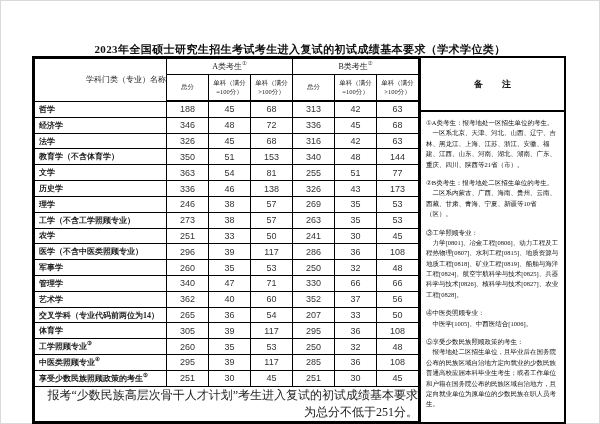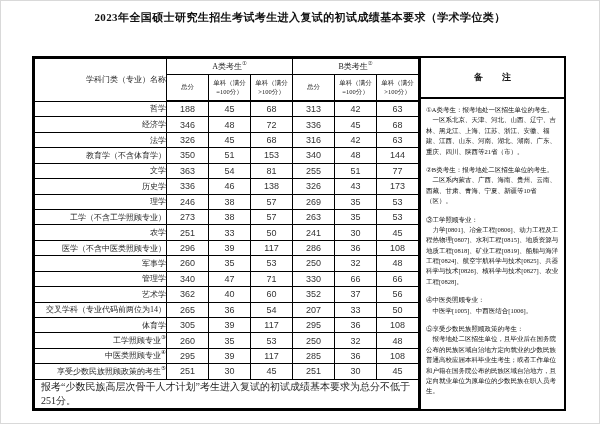--- a/index.html
+++ b/index.html
@@ -2,44 +2,44 @@
 <html><head>
 <meta charset="utf-8">
 <style>
   html, body { margin:0; padding:0; }
   body {
     width:600px; height:424px; position:relative; overflow:hidden;
     background:#ffffff; font-family:"Liberation Serif", serif; color:#1a1a1a;
   }
   .page-border { position:absolute; inset:0; border:1px solid #d9d9d9; pointer-events:none; }
   .doc-title {
-    position:absolute; top:10px; left:0; width:100%;
+    position:absolute; top:42px; left:0; width:100%;
     text-align:center; font-size:11px; font-weight:bold; letter-spacing:0.4px; color:#111;
   }
   .table-wrap {
     position:absolute; left:32px; top:56px; width:534px;
     border:2px solid #000; box-sizing:border-box; display:flex; background:#fff;
   }
   table { border-collapse:collapse; table-layout:fixed; width:384px; }
   col.c-name { width:132px; }
   col.c-num  { width:42px; }
   th, td { border:1px solid #000; padding:0; font-weight:normal; }
   thead tr.gr1 th { height:15px; font-size:8px; }
   thead tr.gr2 th { height:25px; border-bottom:2px solid #000; }
   .name-head { font-size:8px; text-align:right; }
   .group-head { font-size:8px; text-align:center; }
   .sub-head { font-size:6.5px; line-height:1.25; text-align:center; padding:0 1px; color:#1a1a1a; }
   tbody td { height:14px; }
-  .name-cell { font-size:8px; text-align:right; padding-left:4px; white-space:nowrap; overflow:hidden; color:#1d1d1d; }
+  .name-cell { font-size:8px; text-align:left; padding-left:4px; white-space:nowrap; overflow:hidden; color:#1d1d1d;font-weight:bold; }
   .num { font-family:"Liberation Sans", sans-serif; font-size:9px; text-align:center; color:#333; }
   .sup { font-size:5.5px; vertical-align:super; line-height:0; }
-  tfoot td { height:25px; font-size:10px; text-align:left; padding-left:6px; color:#1d1d1d; }
+  tfoot td { height:25px; font-size:12px; text-align:right; padding-left:6px; color:#1d1d1d; }
   .remark-col { flex:1; border-left:2px solid #000; display:flex; flex-direction:column; box-sizing:border-box; }
   .remark-header {
-    height:41px; border-bottom:2px solid #000; box-sizing:border-box;
+    height:54px; border-bottom:2px solid #000; box-sizing:border-box;
     display:flex; align-items:center; justify-content:center;
     font-size:9px; font-weight:bold; letter-spacing:5px; text-indent:5px;
   }
   .remark-content { flex:1; padding:6px 4px 4px 5px; font-size:6.5px; line-height:1.6; color:#111; }
   .remark-section { margin-bottom:8px; }
   .remark-body { text-indent:1em; }
 </style>
 </head>
 <body>
 

